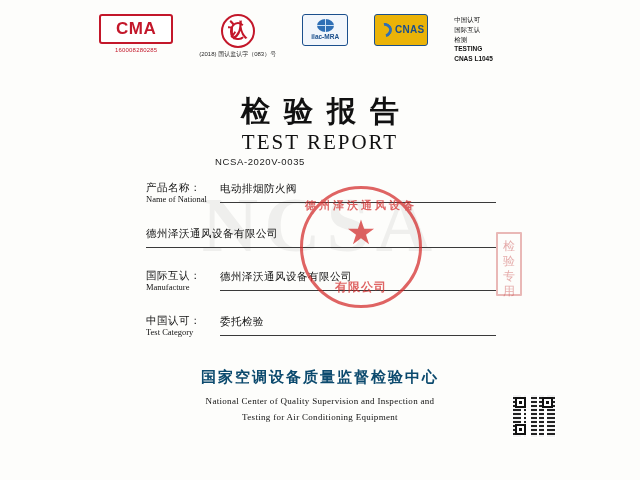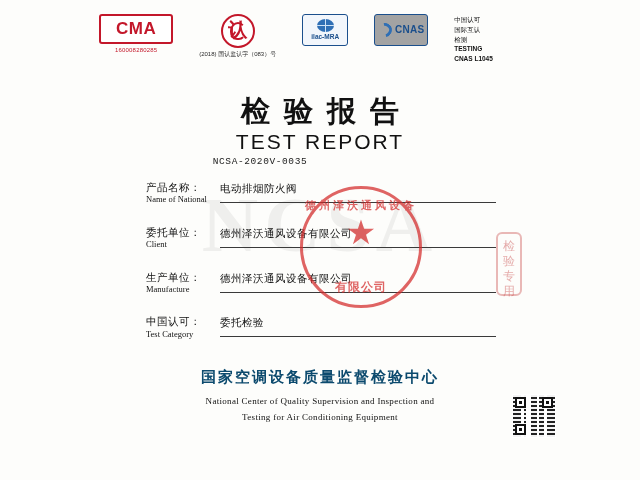--- a/index.html
+++ b/index.html
@@ -145,21 +145,21 @@
     font-weight: bold;
     margin-top: 2px;
   }
 
   
   .cnas-box {
     width: 54px;
     height: 32px;
     border: 1px solid #1b4f8c;
     border-radius: 3px;
-    background: #a3a3a3;
+    background: #eab308;
     box-sizing: border-box;
     display: flex;
     align-items: center;
     justify-content: center;
     gap: 3px;
   }
   .cnas-swirl {
     width: 14px;
     height: 14px;
     border: 3px solid #2f6fb5;
@@ -201,32 +201,32 @@
     letter-spacing: 14px;
     text-indent: 14px;
     color: #111;
   }
   .title-en {
     position: absolute;
     top: 130px;
     left: 0;
     width: 640px;
     text-align: center;
-    font-family: Liberation Sans, sans-serif;
+    font-family: Liberation Serif, serif;
     font-size: 21px;
     letter-spacing: 2px;
     color: #111;
   }
   .report-no {
     position: absolute;
     top: 156px;
     left: 0;
     width: 520px;
     text-align: center;
-    font-family: Liberation Mono, monospace;
+    font-family: Liberation Sans, sans-serif;
     font-size: 9.5px;
     letter-spacing: 0.6px;
     color: #222;
   }
 
   
   .fields {
     position: absolute;
     top: 182px;
     left: 146px;
@@ -365,21 +365,21 @@
   }
 
   
   .side-seal {
     position: absolute;
     right: 118px;
     top: 232px;
     width: 26px;
     height: 64px;
     border: 2px solid rgba(200, 70, 70, 0.38);
-    border-radius: 6px;
+    border-radius: 1px;
     color: rgba(200, 70, 70, 0.45);
     font-family: "Liberation Serif", serif;
     font-size: 12px;
     line-height: 1.25;
     text-align: center;
     padding-top: 5px;
     box-sizing: border-box;
     pointer-events: none;
   }
 
@@ -477,30 +477,26 @@
 
     <div class="field-row">
       <div class="field-label">
         <div class="label-cn">产品名称：</div>
         <div class="label-en">Name of National</div>
       </div>
       <div class="field-value">电动排烟防火阀</div>
     </div>
 
     <div class="field-row">
-      <div class="field-label">
-        <div class="label-cn">委托单位：</div>
-        <div class="label-en">Client</div>
-      </div>
       <div class="field-value">德州泽沃通风设备有限公司</div>
     </div>
 
     <div class="field-row">
       <div class="field-label">
-        <div class="label-cn">生产单位：</div>
+        <div class="label-cn">国际互认：</div>
         <div class="label-en">Manufacture</div>
       </div>
       <div class="field-value">德州泽沃通风设备有限公司</div>
     </div>
 
     <div class="field-row">
       <div class="field-label">
         <div class="label-cn">中国认可：</div>
         <div class="label-en">Test Category</div>
       </div>

